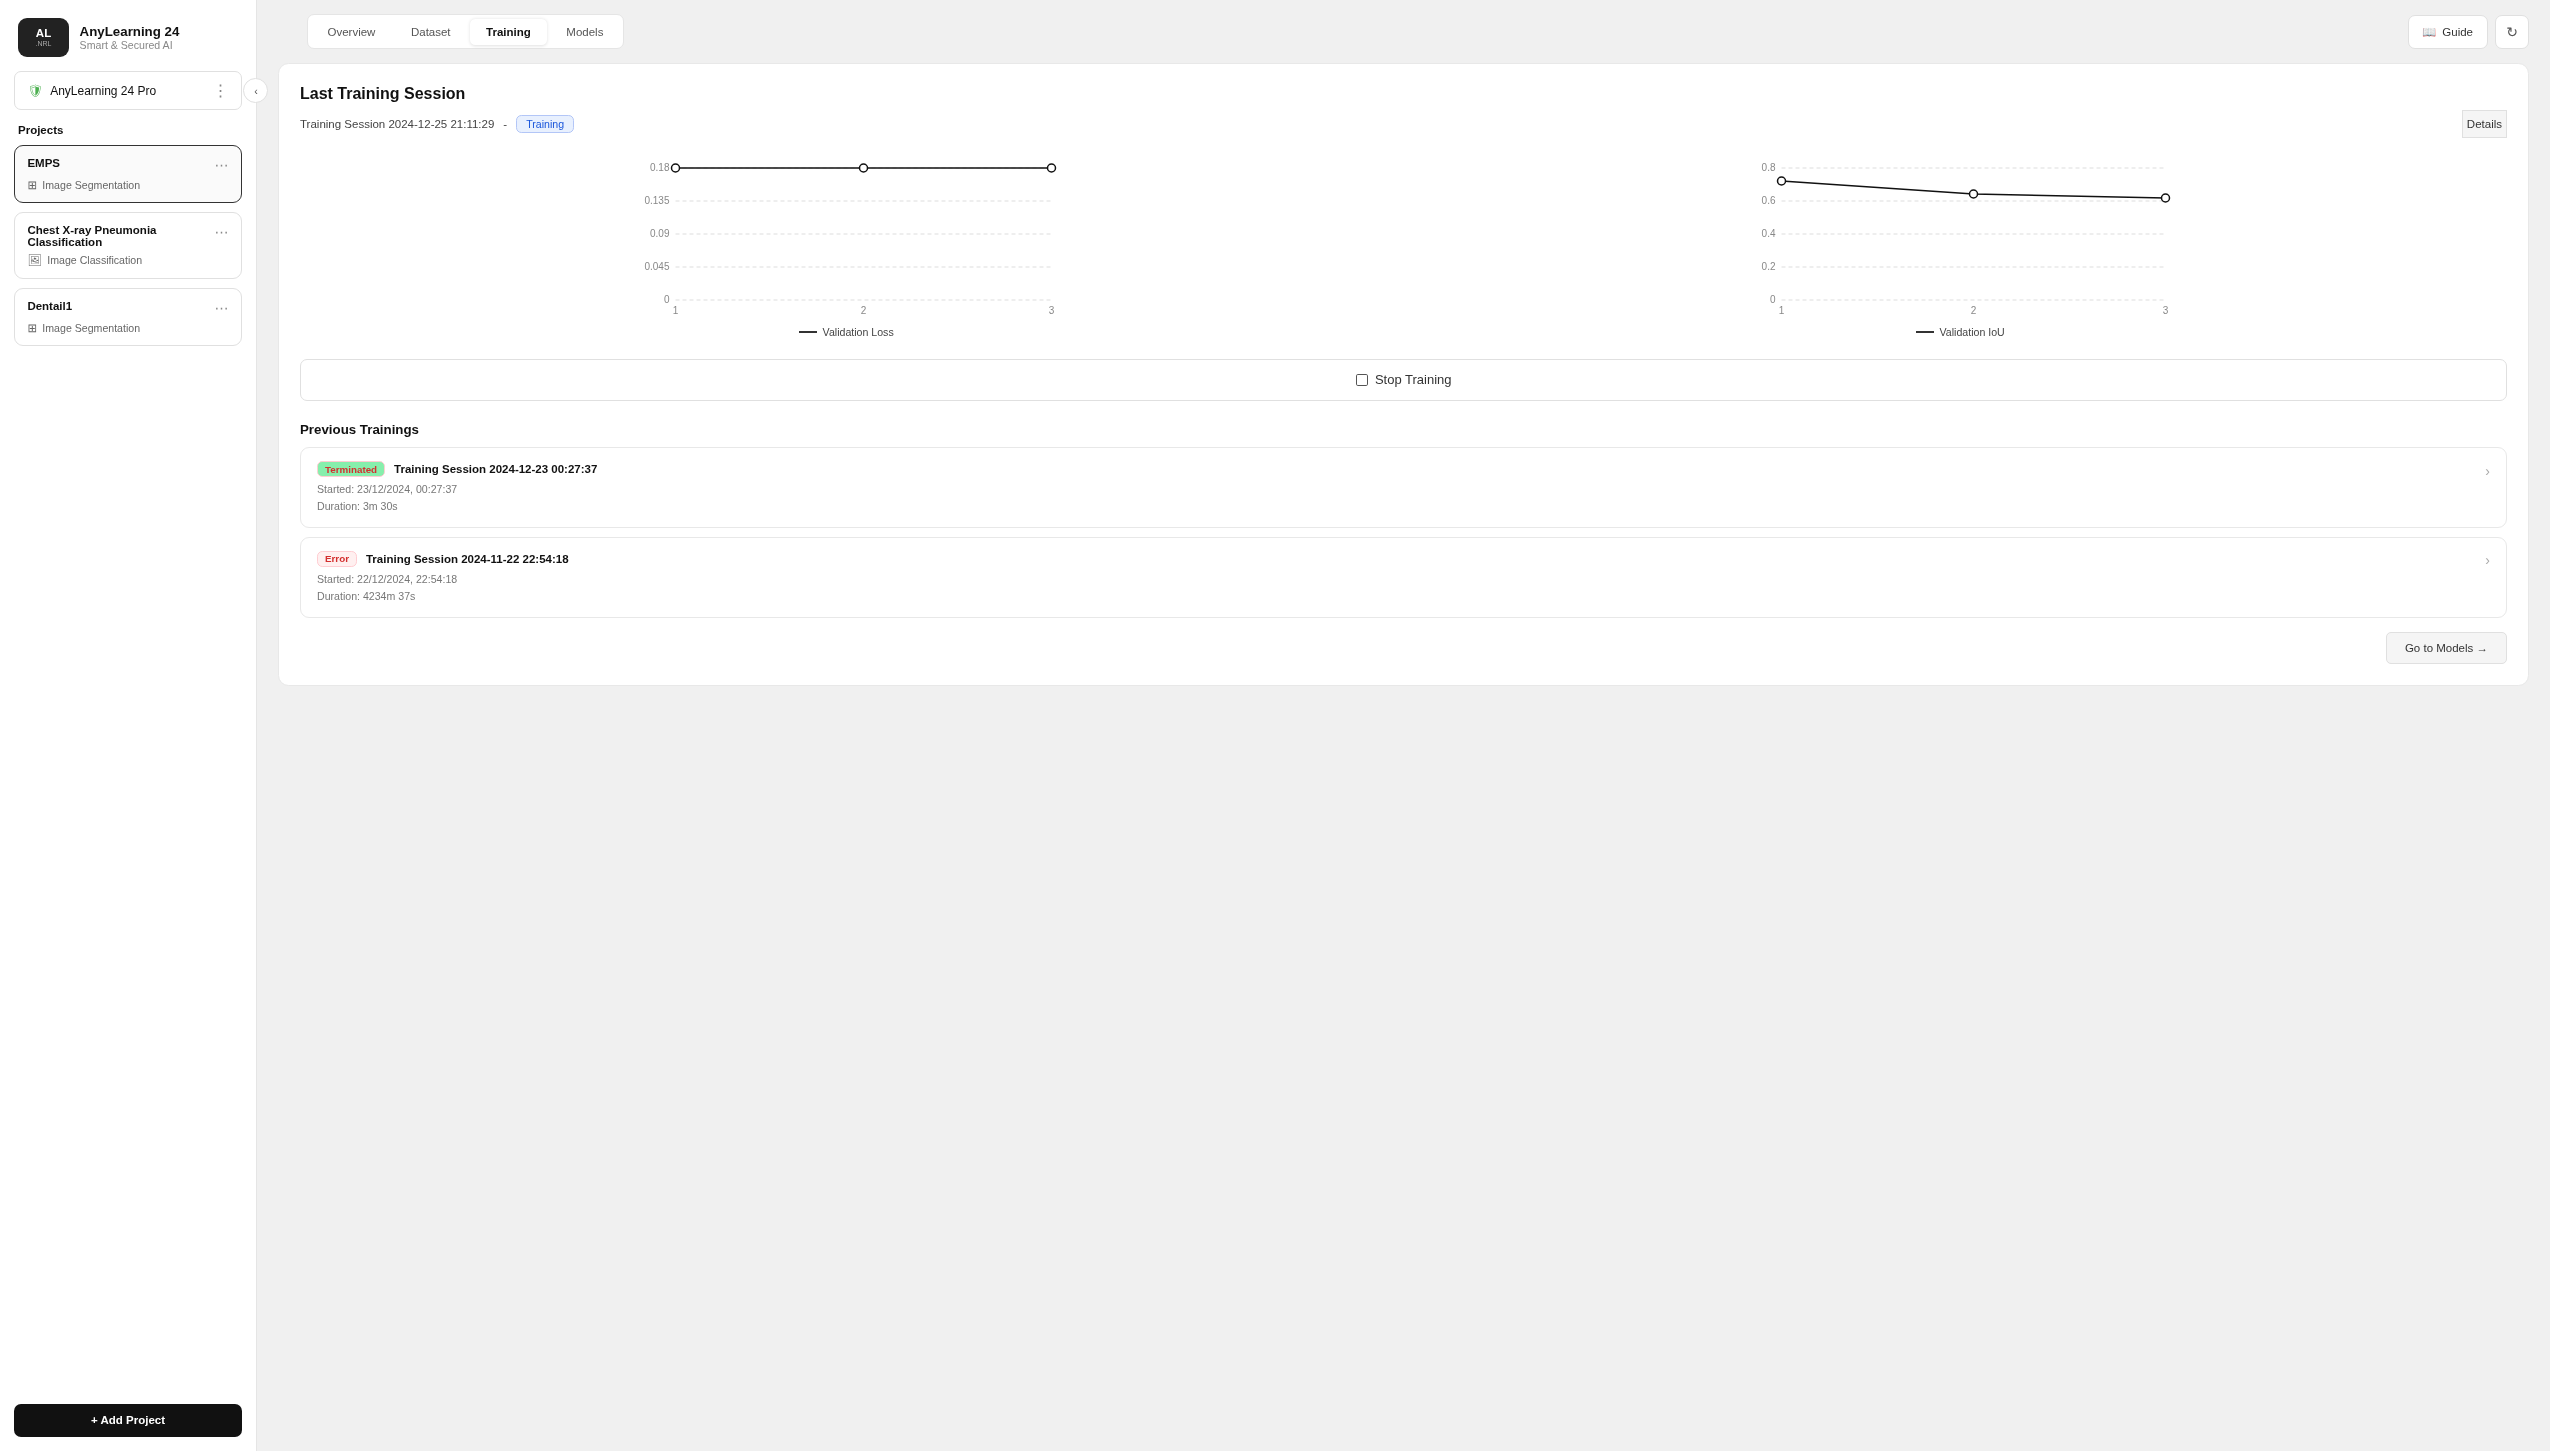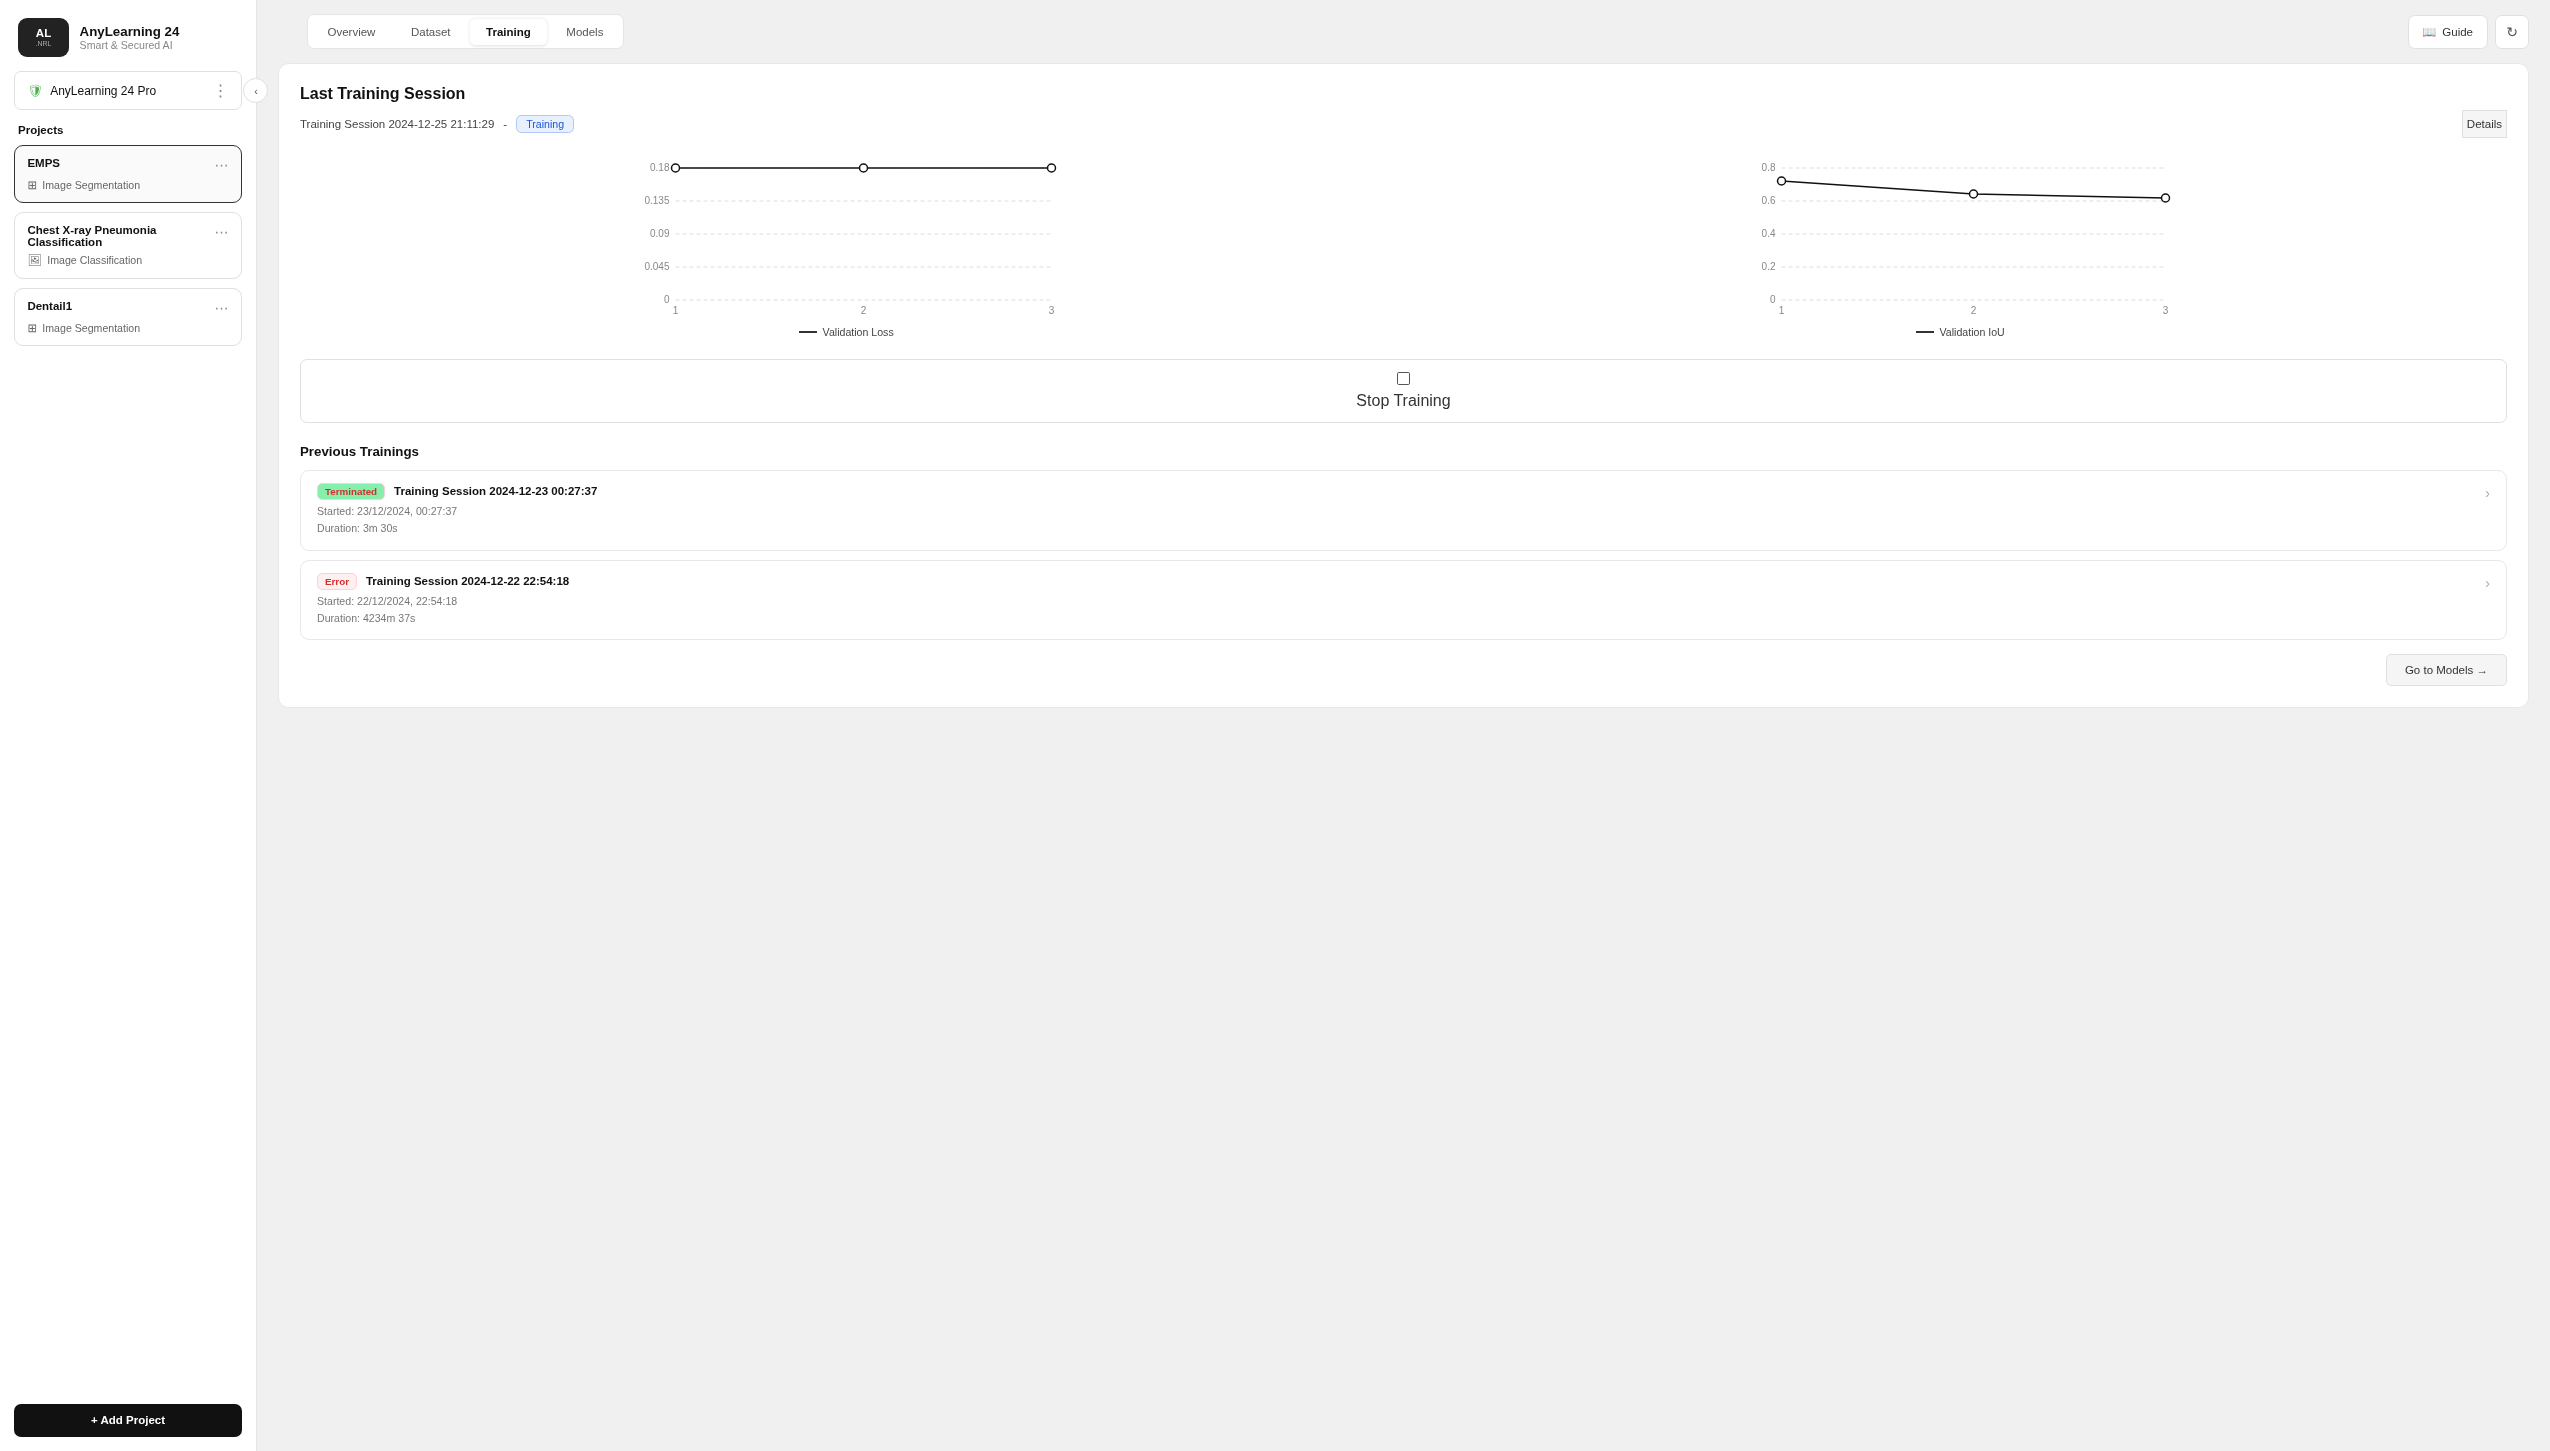--- a/index.html
+++ b/index.html
@@ -280,30 +280,29 @@
       overflow: visible;
     }
 
     
     .stop-training-btn {
       width: 100%;
       padding: 12.4px;
       background: #fff;
       border: 1.3px solid #e0e0e0;
       border-radius: 7px;
-      font-size: 16px;
+      font-size: 13px;
       font-weight: 500;
       cursor: pointer;
       display: flex;
       align-items: center;
       justify-content: center;
       gap: 7px;
       color: #333;
       margin-bottom: 21px;
-      flex-direction: column;
     }
     .stop-icon {
       width: 12.4px;
       height: 12.4px;
       border: 1.3px solid #555;
       border-radius: 1.8px;
     }
 
     
     .prev-title {
@@ -546,21 +545,21 @@
             <div>Duration: 3m 30s</div>
           </div>
         </div>
         <span class="chevron-right">›</span>
       </div>
 
       <div class="training-item">
         <div class="training-left">
           <div class="training-header">
             <span class="badge-error">Error</span>
-            <span class="training-name">Training Session 2024-12-22 22:54:18</span>
+            <span class="training-name">Training Session 2024-11-22 22:54:18</span>
           </div>
           <div class="training-meta">
             <div>Started: 22/12/2024, 22:54:18</div>
             <div>Duration: 4234m 37s</div>
           </div>
         </div>
         <span class="chevron-right">›</span>
       </div>
 
       <div class="go-models-row">

